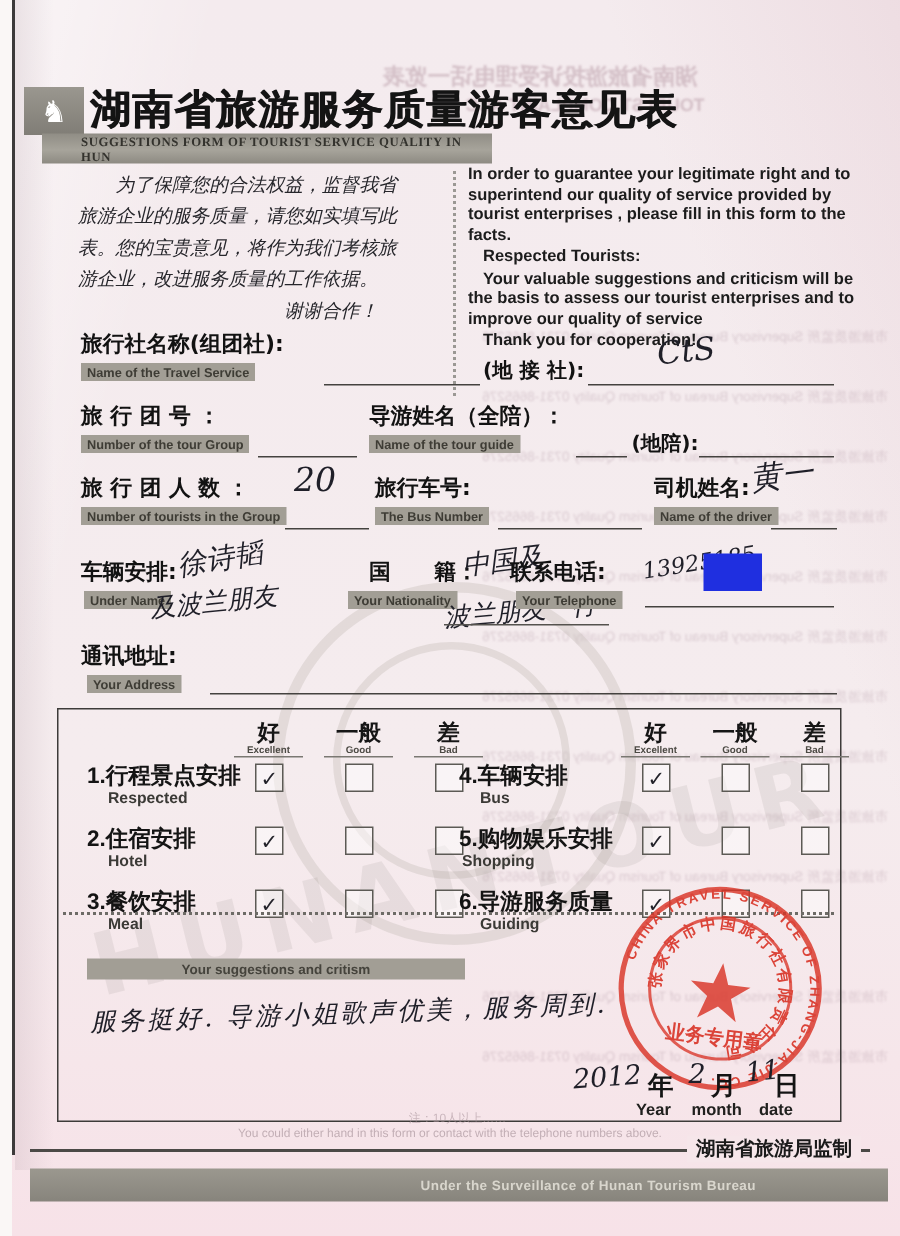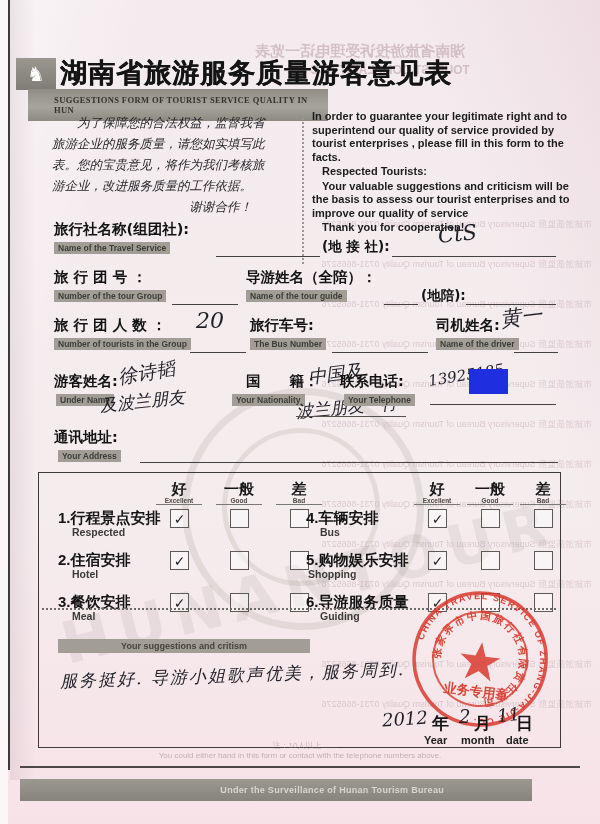--- a/index.html
+++ b/index.html
@@ -16,21 +16,21 @@
   .left-line{left:8px;top:0;width:2px;height:770px;background:#3c3a3a;}
   .left-shade{left:10px;top:0;width:26px;height:780px;background:linear-gradient(90deg,rgba(190,170,178,.25),rgba(0,0,0,0));}
   
   .bleed{color:#b394a0;opacity:.5;filter:blur(.6px);transform:scaleX(-1);transform-origin:center;white-space:nowrap;}
   .bleed-row{color:#ad93a0;opacity:.38;filter:blur(.7px);transform:scaleX(-1);white-space:nowrap;font-size:9px;}
   
   .logo-box{left:16px;top:58px;width:40px;height:32px;background:linear-gradient(180deg,#9a978f,#807d76);
     display:flex;align-items:center;justify-content:center;color:#fff;font-size:20px;}
   .title-cn{left:60px;top:55px;font-size:27px;font-weight:900;color:#141414;letter-spacing:1px;
     font-family:"DejaVu Sans",sans-serif;text-shadow:.6px 0 #141414;}
-  .sub-bar{left:28px;top:89px;width:300px;height:32px;
+  .sub-bar{left:28px;top:89px;width:300px;height:20px;
     background:linear-gradient(180deg,#908d85,#a7a49b 55%,#8d8a82);display:flex;align-items:center;}
   .sub-bar span{margin-left:26px;font-family:"Liberation Serif",serif;font-weight:700;font-size:8.5px;
     color:#33322d;letter-spacing:.4px;}
   
   .intro-cn{left:52px;top:112px;width:248px;font-size:12.5px;line-height:21px;color:#26262b;
     font-family:"DejaVu Serif",serif;font-style:italic;}
   .intro-divider{left:302px;top:114px;height:150px;border-left:2px dotted #9b9894;width:0;}
   .intro-en{left:312px;top:110px;width:260px;font-size:11px;line-height:13.5px;font-weight:700;color:#1c1c1c;}
   .intro-en p{margin:0 0 1px 0;}
   .intro-en p+p{text-indent:10px;}
@@ -60,21 +60,21 @@
   .date-en{font-size:11px;font-weight:700;color:#20201e;}
   
   .wm-ring{border-radius:50%;border:7px solid #c5bdb8;opacity:.38;}
   .wm-text{left:55px;top:548px;width:520px;font-size:58px;font-weight:900;color:#847d77;opacity:.12;
     letter-spacing:10px;transform:rotate(-14deg);white-space:nowrap;font-family:"DejaVu Sans",sans-serif;}
   
   .foot-note-cn{left:70px;top:740px;width:470px;text-align:center;font-size:8px;color:#a58f97;opacity:.55;filter:blur(.3px);}
   .foot-note-en{left:90px;top:751px;width:420px;text-align:center;font-size:8px;color:#9f8a92;opacity:.6;}
   .foot-line{left:20px;top:766px;width:560px;height:2px;background:#4b4946;}
   .foot-cn{left:458px;top:757px;font-size:13px;font-weight:800;color:#1a1a1a;background:#f6e6ea;padding:0 6px;}
-  .foot-bar{left:20px;top:779px;width:512px;height:22px;background:linear-gradient(180deg,#9b988f,#87847c);
+  .foot-bar{left:20px;top:779px;width:572px;height:22px;background:linear-gradient(180deg,#9b988f,#87847c);
     display:flex;align-items:center;justify-content:flex-end;}
   .foot-bar span{margin-right:88px;font-size:9px;font-weight:700;color:#d9d6cd;letter-spacing:.3px;}
 </style>
 </head>
 <body>
 
 <div id="page">
 
   <div class="abs left-strip"></div>
   <div class="abs left-shade"></div>
@@ -145,21 +145,21 @@
   <div class="abs hand" style="left:196px;top:308px;font-size:22px;">20</div>
   <div class="abs uline" style="left:190px;top:338px;width:56px;"></div>
   <div class="abs lbl" style="left:250px;top:316px;">旅行车号:</div>
   <div class="abs glabel" style="left:250px;top:338px;">The  Bus  Number</div>
   <div class="abs uline" style="left:332px;top:338px;width:96px;"></div>
   <div class="abs lbl" style="left:436px;top:316px;">司机姓名:</div>
   <div class="abs glabel" style="left:436px;top:338px;">Name of the driver</div>
   <div class="abs hand" style="left:500px;top:303px;font-size:21px;transform:rotate(-7deg);">黄一</div>
   <div class="abs uline" style="left:514px;top:338px;width:44px;"></div>
 
-  <div class="abs lbl" style="left:54px;top:372px;">游客姓名:</div>
+  <div class="abs lbl" style="left:54px;top:372px;">车辆安排:</div>
   <div class="abs glabel" style="left:56px;top:394px;">Under    Name</div>
   <div class="abs hand" style="left:118px;top:360px;font-size:19px;transform:rotate(-9deg);">徐诗韬</div>
   <div class="abs hand" style="left:100px;top:390px;font-size:17px;transform:rotate(-6deg);">及波兰朋友</div>
   <div class="abs lbl" style="left:246px;top:372px;">国　　籍：</div>
   <div class="abs glabel" style="left:232px;top:394px;">Your  Nationality</div>
   <div class="abs hand" style="left:308px;top:362px;font-size:18px;transform:rotate(-7deg);">中国及</div>
   <div class="abs hand" style="left:296px;top:396px;font-size:17px;transform:rotate(-5deg);">波兰朋友一行</div>
   <div class="abs uline" style="left:296px;top:402px;width:110px;border-color:#55524e;"></div>
   <div class="abs lbl" style="left:340px;top:372px;">联系电话:</div>
   <div class="abs glabel" style="left:344px;top:394px;">Your   Telephone</div>
@@ -246,17 +246,18 @@
   <div class="abs date-cn" style="left:474px;top:712px;">月</div>
   <div class="abs hand" style="left:497px;top:704px;font-size:18px;transform:rotate(-6deg);">11</div>
   <div class="abs date-cn" style="left:516px;top:712px;">日</div>
   <div class="abs date-en" style="left:424px;top:734px;">Year</div>
   <div class="abs date-en" style="left:461px;top:734px;">month</div>
   <div class="abs date-en" style="left:506px;top:734px;">date</div>
 
   <div class="abs foot-note-cn">注：10人以上……</div>
   <div class="abs foot-note-en">You could either hand in this form or contact with the telephone numbers above.</div>
   <div class="abs foot-line"></div>
+  <div class="abs foot-cn">湖南省旅游局监制</div>
   <div class="abs foot-bar">
     <span>Under the Surveillance of Hunan Tourism Bureau</span>
   </div>
 
 </div>
 
 </body></html>

